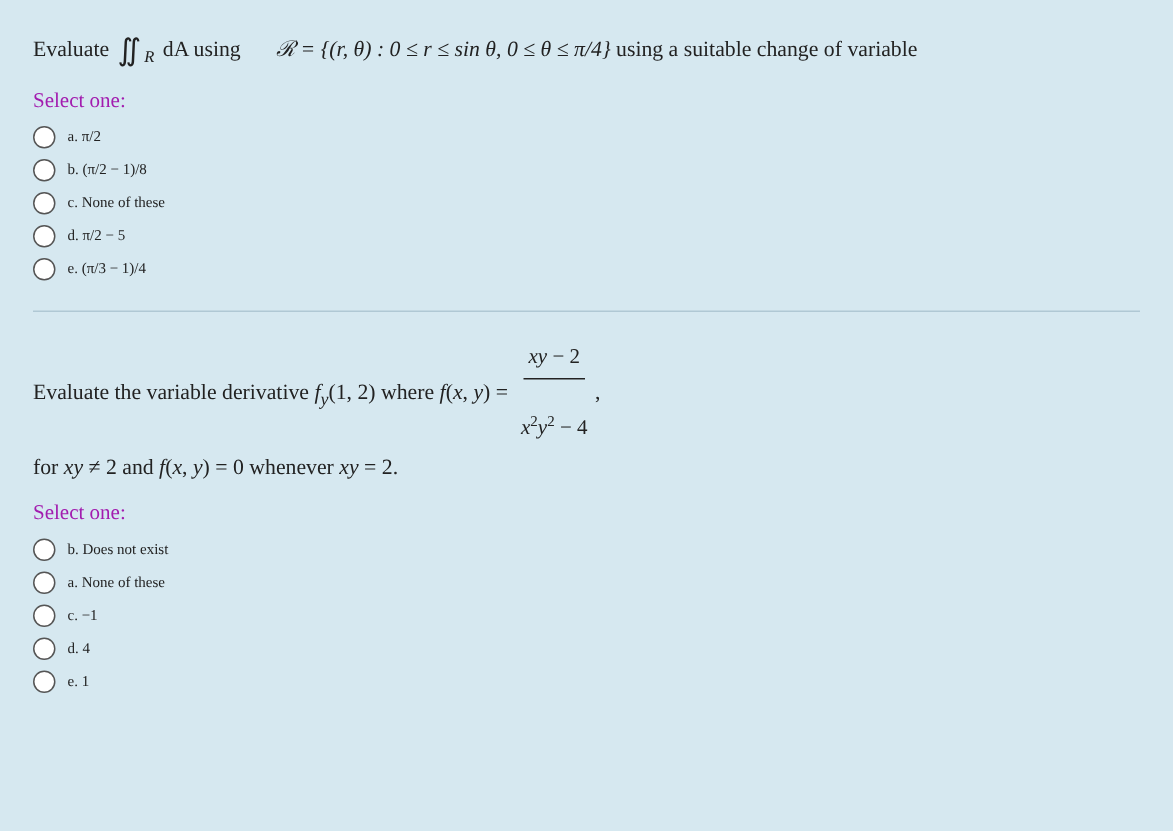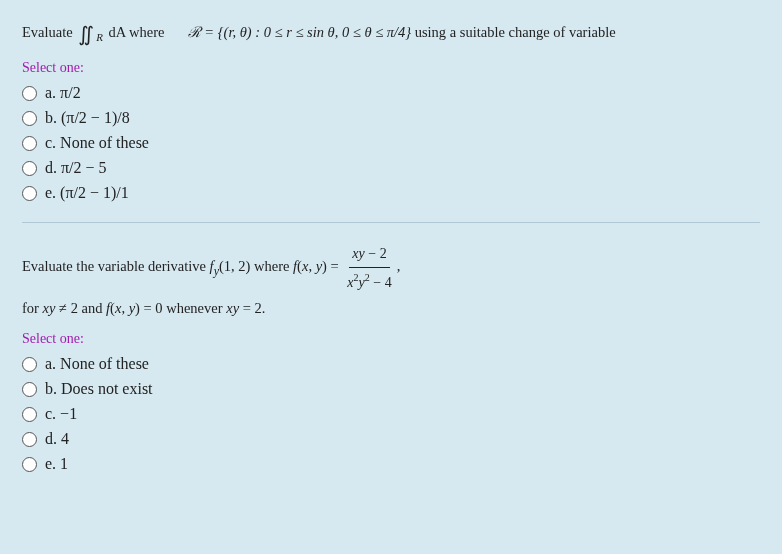--- a/index.html
+++ b/index.html
@@ -42,34 +42,35 @@
       width: 15px;
       height: 15px;
       border-radius: 50%;
       border: 1.5px solid #555;
       display: inline-block;
       margin-right: 8px;
       background: #fff;
       flex-shrink: 0;
     }
     .option-label {
-      font-size: 16px;
+      font-size: 10px;
     }
     .divider {
       height: 1px;
       background: #b0c8d4;
       margin: 18px 0;
     }
     .fraction {
       display: inline-flex;
       flex-direction: column;
       align-items: center;
       vertical-align: middle;
       font-size: 14px;
       margin: 0 2px;
+      gap: 19px;
     }
     .fraction .numerator {
       border-bottom: 1.5px solid #222;
       padding: 0 3px 1px 3px;
       white-space: nowrap;
     }
     .fraction .denominator {
       padding: 1px 3px 0 3px;
       white-space: nowrap;
     }
@@ -82,21 +83,21 @@
     sub { font-size: 10px; vertical-align: sub; }
   </style>
 </head>
 <body>
 
 <div class="question-block">
   <div class="question-text">
     <span>Evaluate</span>
     <span style="font-size:20px; vertical-align:middle; margin:0 2px;">∬</span><sub style="font-size:11px; vertical-align:sub; font-style:italic;">R</sub>
     <span style="margin-left:2px;"> dA</span>
-    <span> where </span>
+    <span> using </span>
     <span style="font-style:italic;margin-left:20px;">ℛ = {(r, θ) : 0 ≤ r ≤ sin θ, 0 ≤ θ ≤ π/4}</span>
     <span>using a suitable change of variable</span>
   </div>
 
   <div class="select-one-label">Select one:</div>
 
   <ul class="options-list">
     <li class="option-item">
       <span class="radio-circle"></span>
       <span class="option-label">a. π/2</span>
@@ -108,21 +109,21 @@
     <li class="option-item">
       <span class="radio-circle"></span>
       <span class="option-label">c. None of these</span>
     </li>
     <li class="option-item">
       <span class="radio-circle"></span>
       <span class="option-label">d. π/2 − 5</span>
     </li>
     <li class="option-item">
       <span class="radio-circle"></span>
-      <span class="option-label">e. (π/2 − 1)/1</span>
+      <span class="option-label">e. (π/3 − 1)/4</span>
     </li>
   </ul>
 </div>
 
 <div class="divider"></div>
 
 <div class="question-block">
   <div class="q2-text">
     <span>Evaluate the variable derivative </span><span style="font-style:italic;">f</span><span style="font-style:italic; font-size:12px; vertical-align:sub;">y</span><span>(1, 2) where <span style="font-style:italic;">f</span>(<span style="font-style:italic;">x</span>, <span style="font-style:italic;">y</span>) = </span><span class="fraction">
         <span class="numerator"><span style="font-style:italic;">xy</span> − 2</span>
@@ -130,25 +131,25 @@
       </span><span>,</span>
     <br>
     <span>for <span style="font-style:italic;">xy</span> ≠ 2 and <span style="font-style:italic;">f</span>(<span style="font-style:italic;">x</span>, <span style="font-style:italic;">y</span>) = 0 whenever <span style="font-style:italic;">xy</span> = 2.</span>
   </div>
 
   <div class="select-one-label">Select one:</div>
 
   <ul class="options-list">
     <li class="option-item">
       <span class="radio-circle"></span>
-      <span class="option-label">a. None of these</span>
+      <span class="option-label">b. Does not exist</span>
     </li>
     <li class="option-item">
       <span class="radio-circle"></span>
-      <span class="option-label">b. Does not exist</span>
+      <span class="option-label">a. None of these</span>
     </li>
     <li class="option-item">
       <span class="radio-circle"></span>
       <span class="option-label">c. −1</span>
     </li>
     <li class="option-item">
       <span class="radio-circle"></span>
       <span class="option-label">d. 4</span>
     </li>
     <li class="option-item">

